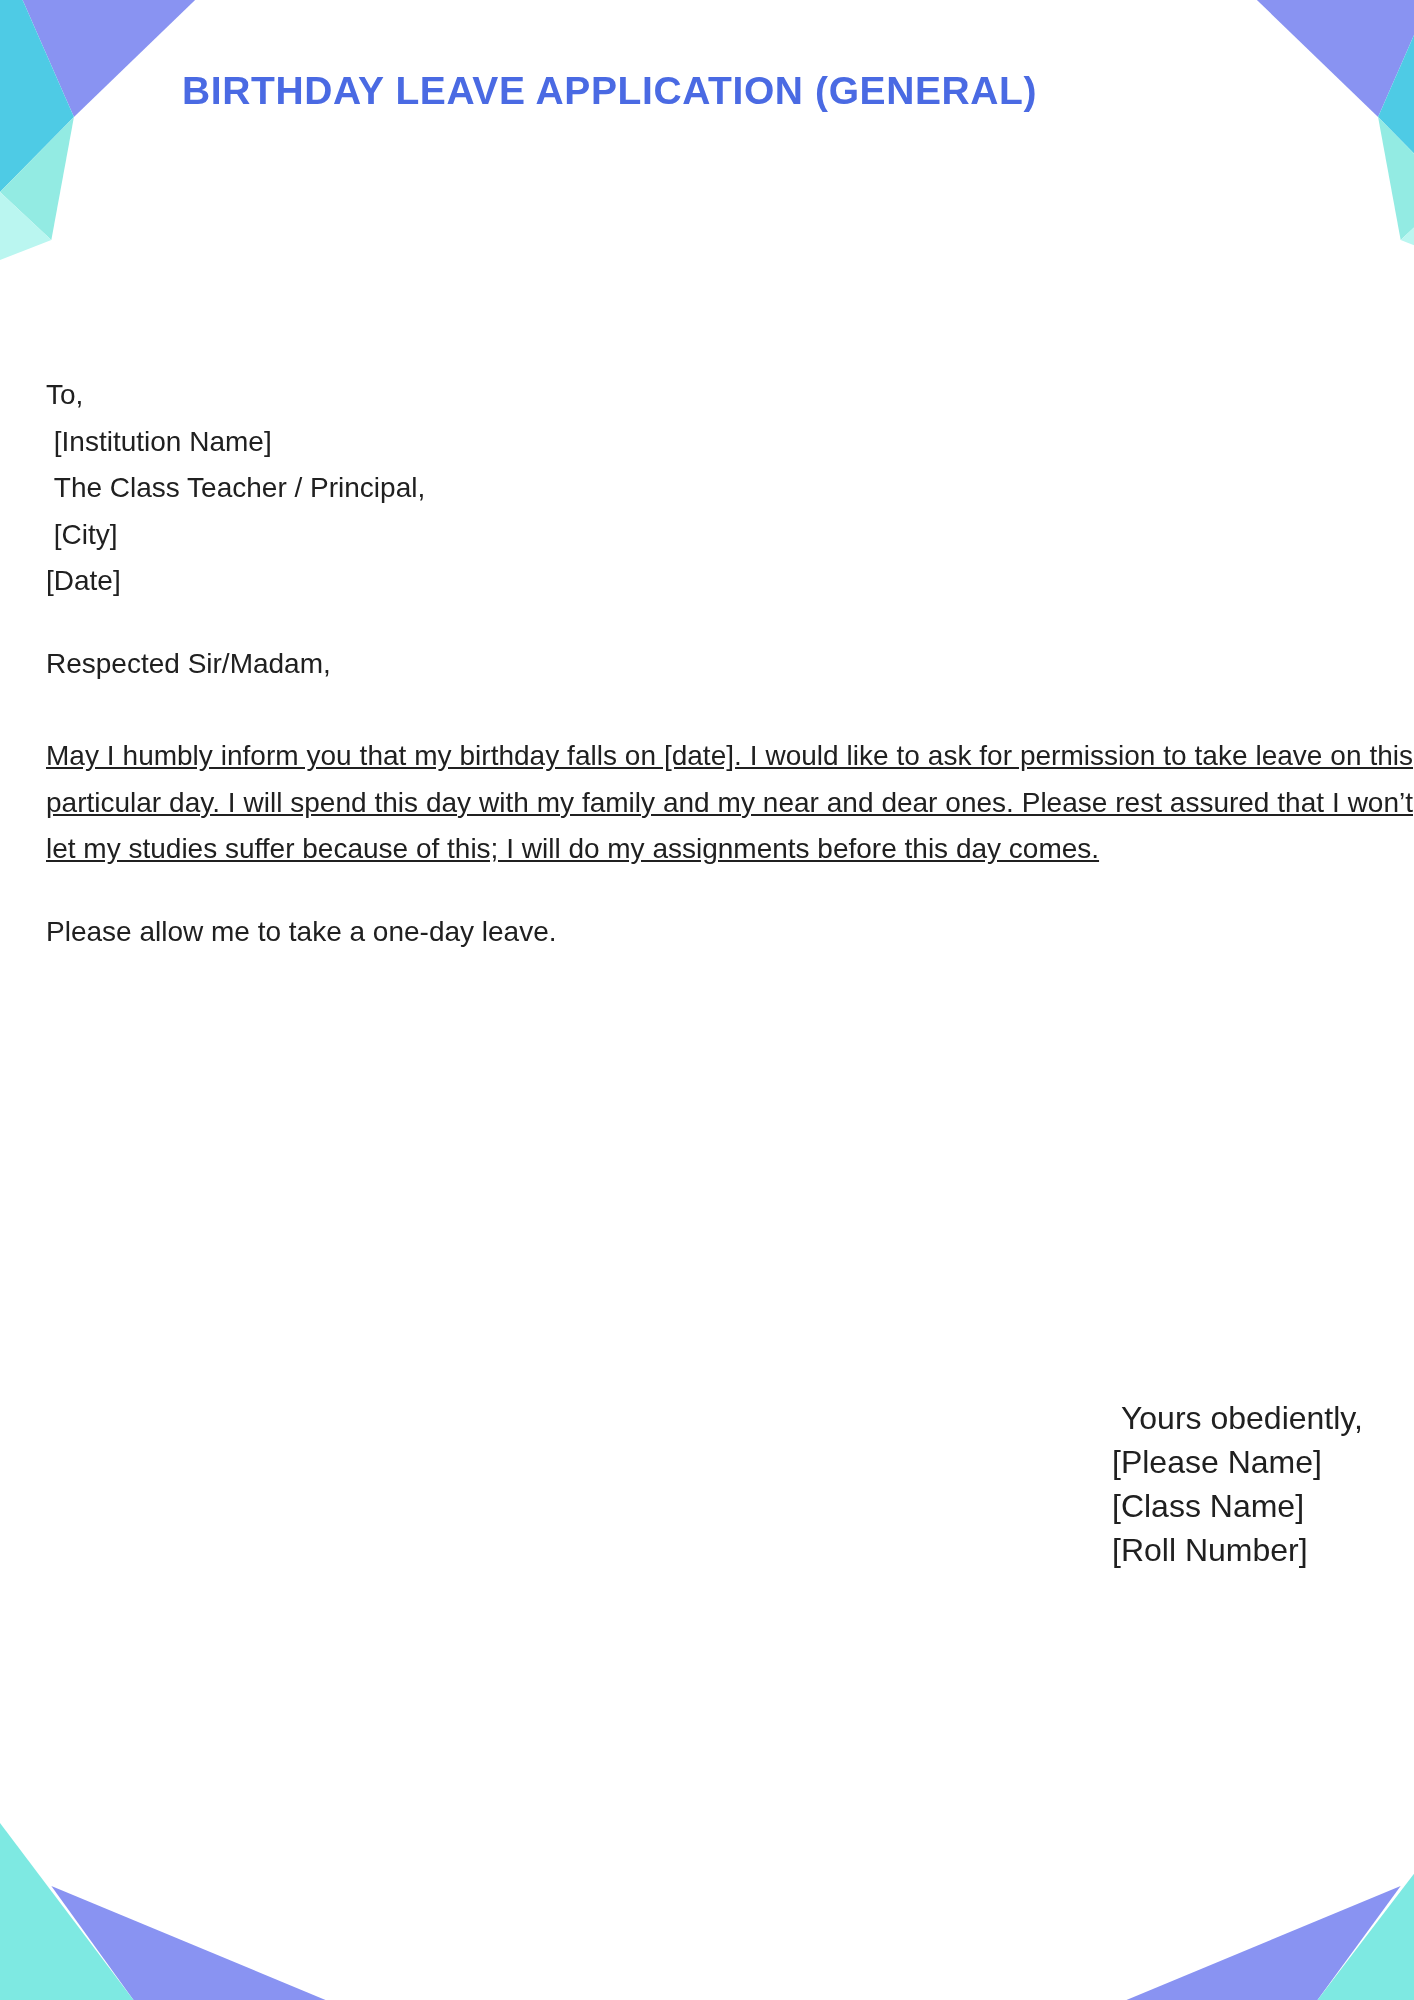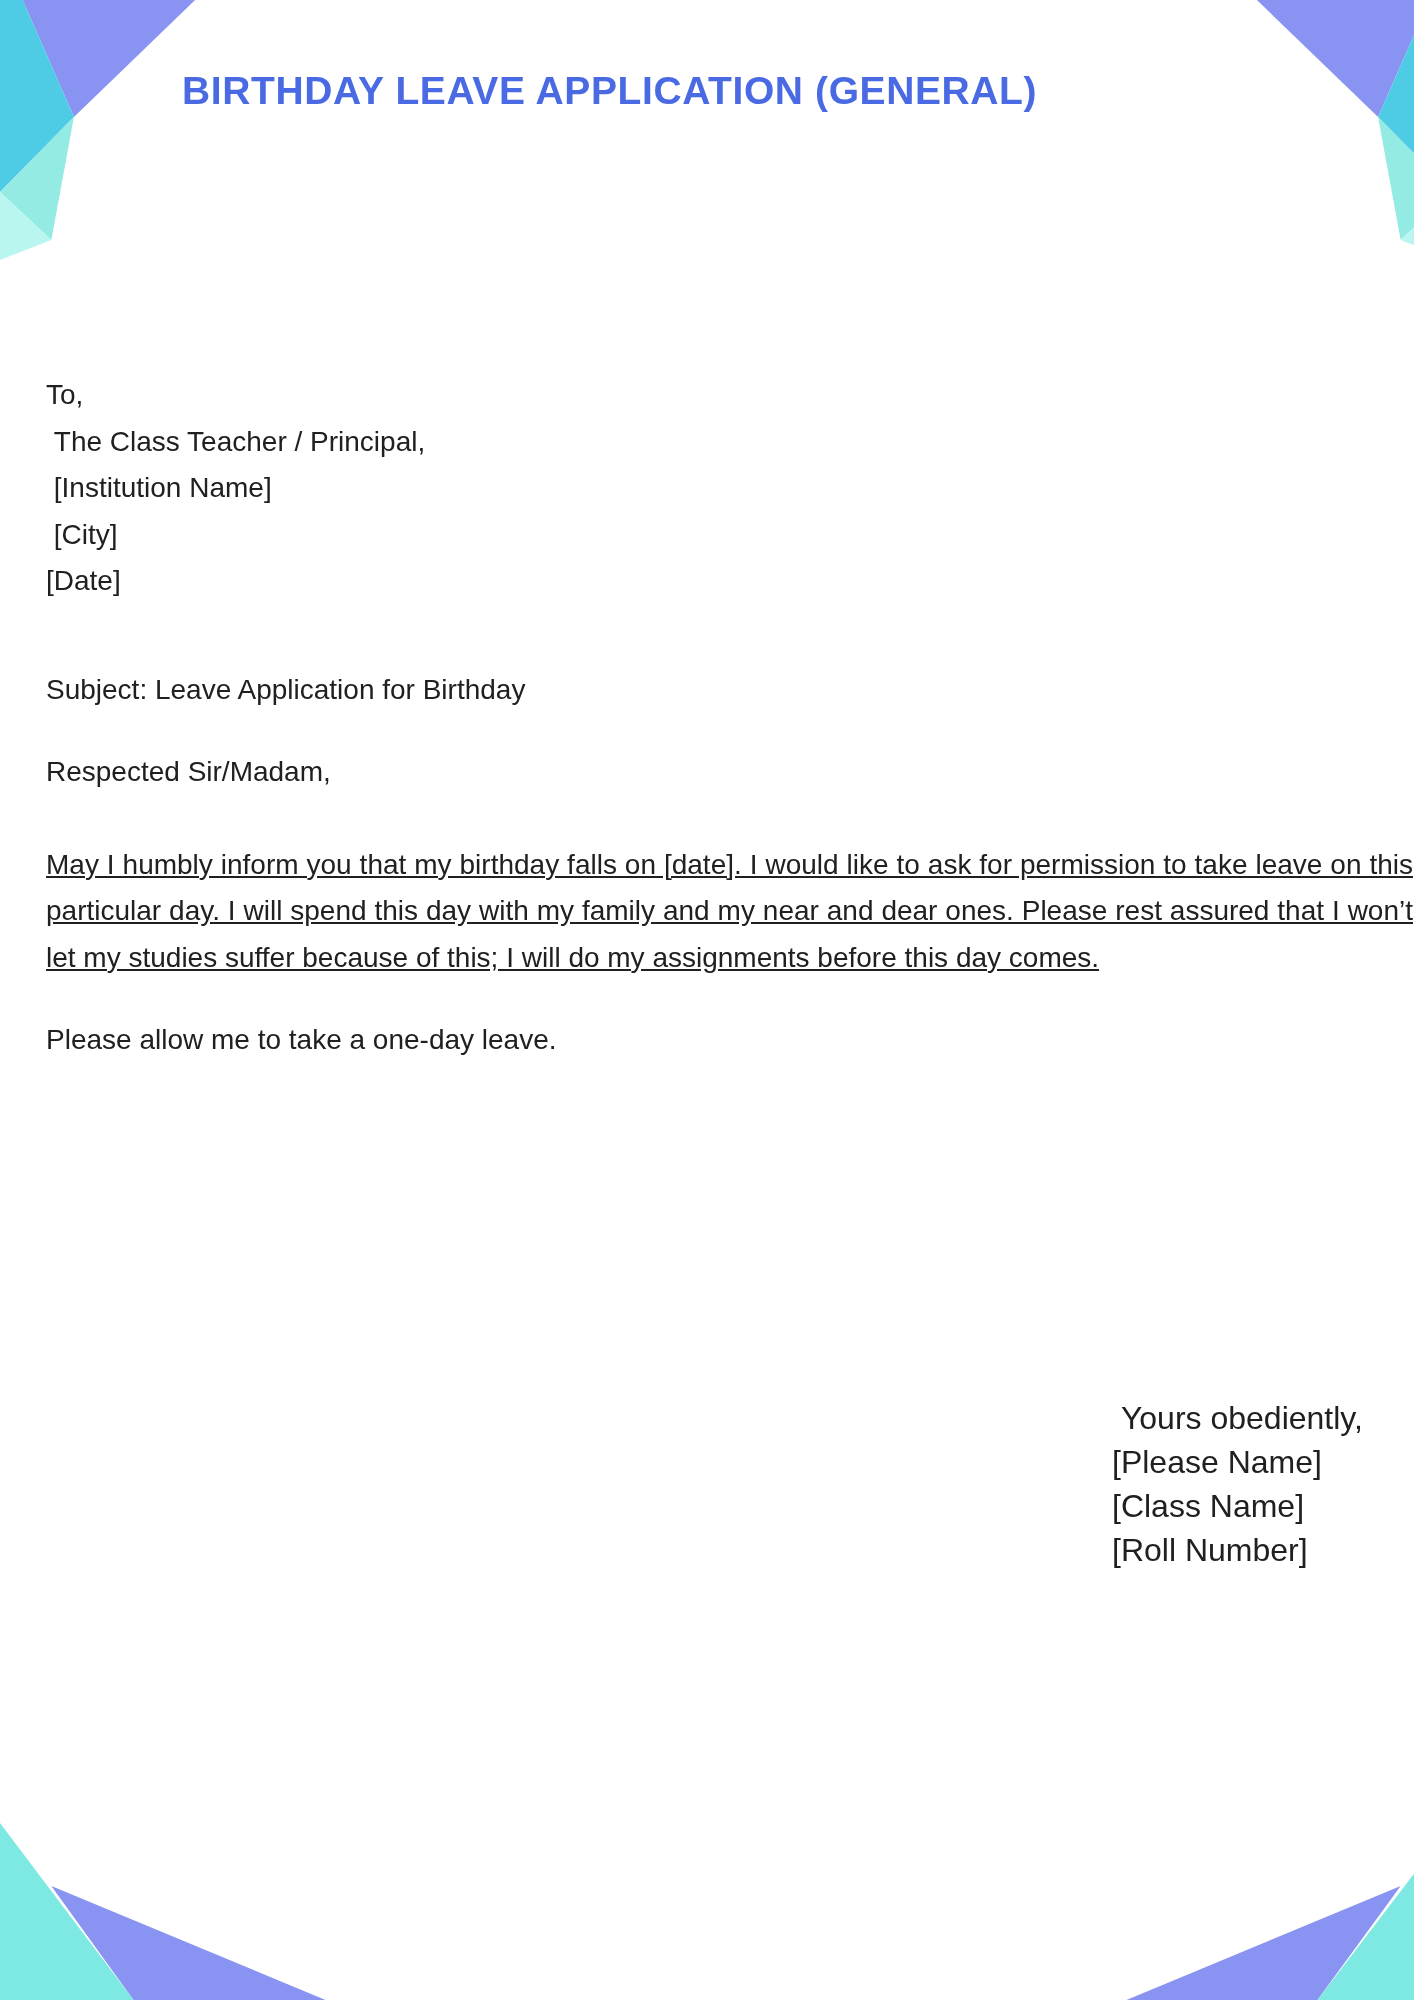--- a/index.html
+++ b/index.html
@@ -87,26 +87,25 @@
     <polygon class="fill-teal" points="0,1823 130,2000 0,2000"></polygon>
 
     <polygon class="fill-purple" points="1364,1886 1283,2000 1097,2000"></polygon>
     <polygon class="fill-teal" points="1414,1824 1414,2000 1283,2000"></polygon>
   </svg>
 
   <h1 class="title">BIRTHDAY LEAVE APPLICATION (GENERAL)</h1>
 
   <div class="letter">
     <div class="addr pre">To,</div>
+    <div class="addr pre"> [Institution Name]</div>
     <div class="addr pre"> The Class Teacher / Principal,</div>
-    <div class="addr pre"> [Institution Name]</div>
     <div class="addr pre"> [City]</div>
     <div class="addr pre">[Date]</div>
 
-    <div class="subject">Subject: Leave Application for Birthday</div>
 
     <div class="salutation">Respected Sir/Madam,</div>
 
     <div class="paragraph">May I humbly inform you that my birthday falls on [date]. I would like to ask for permission to take leave on this particular day. I will spend this day with my family and my near and dear ones. Please rest assured that I won’t let my studies suffer because of this; I will do my assignments before this day comes.</div>
 
     <div class="closing">Please allow me to take a one-day leave.</div>
   </div>
 
   <div class="signature">
     <div class="sig pre"> Yours obediently,</div>

